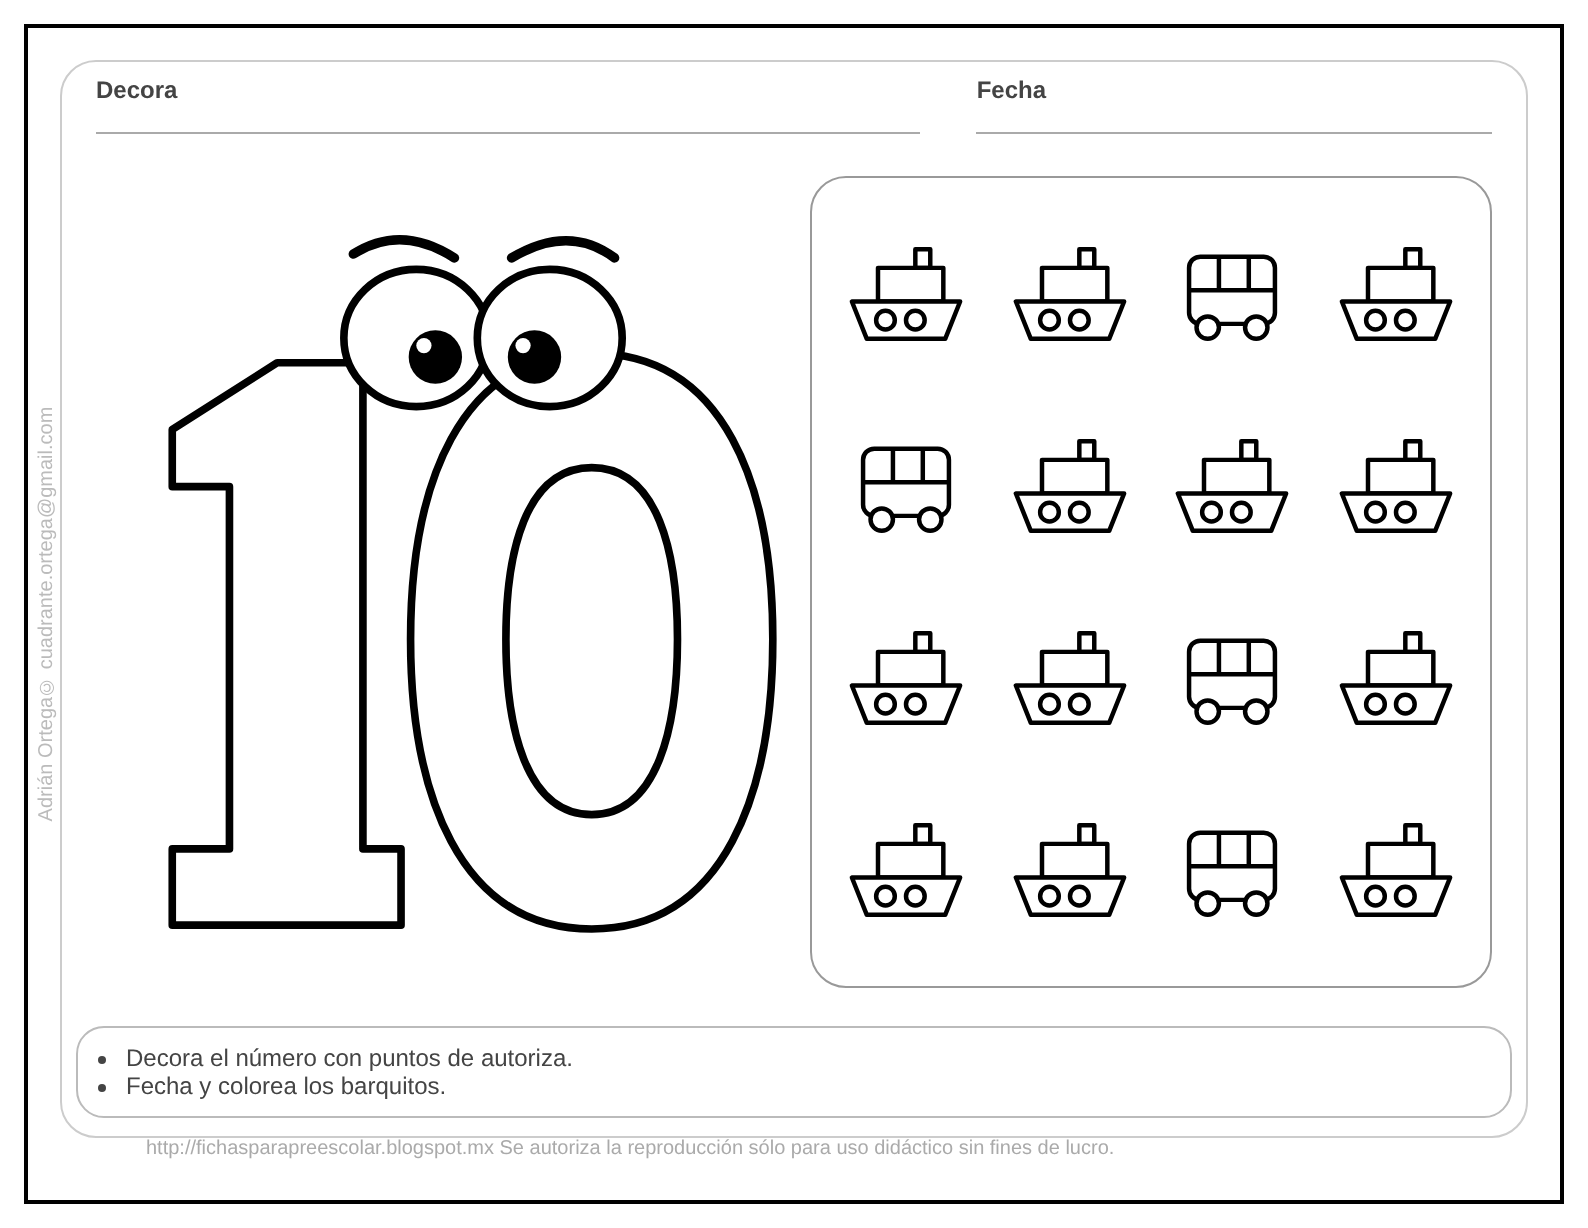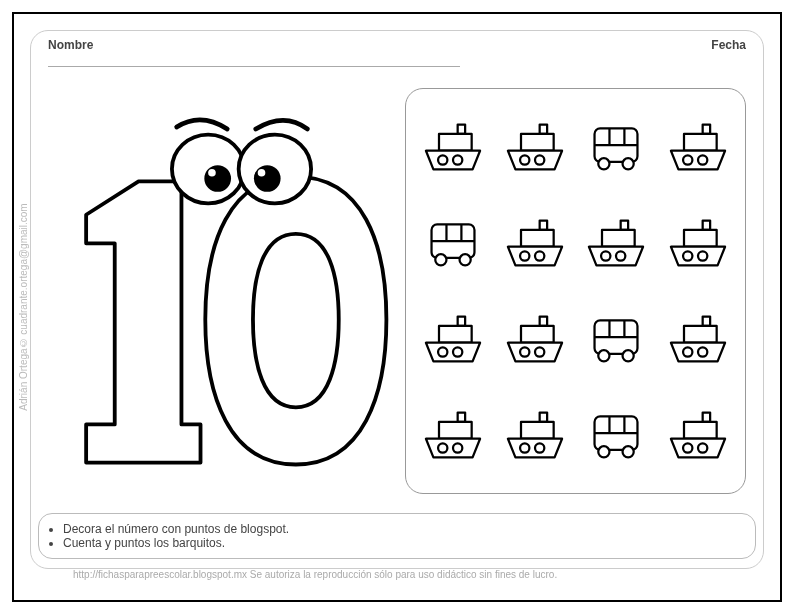--- a/index.html
+++ b/index.html
@@ -26,21 +26,21 @@
     position: absolute;
     top: 38px; left: 48px; right: 48px;
     display: flex;
     gap: 28px;
   }
   .field {
     display: flex;
     flex-direction: column;
   }
   .field-name { flex: 1.6; }
-  .field-date { flex: 1; align-items: flex-end; }
+  .field-date { flex: 1; }
   .field-label {
     font-weight: bold;
     font-size: 12px;
     color: #444;
     margin-bottom: 14px;
   }
   .field-line {
     border-bottom: 1px solid #aaa;
     height: 1px;
   }
@@ -109,21 +109,21 @@
 </head>
 <body>
 
 <div class="outer-border"></div>
 <div class="inner-frame"></div>
 
 <div class="side-credit">Adrián Ortega©  cuadrante.ortega@gmail.com</div>
 
 <div class="header">
   <div class="field field-name">
-    <div class="field-label">Nombre</div>
+    <div class="field-label">Decora</div>
     <div class="field-line"></div>
   </div>
   <div class="field field-date">
     <div class="field-label">Fecha</div>
     <div class="field-line"></div>
   </div>
 </div>
 
 <div class="main">
 
@@ -354,17 +354,17 @@
               <circle cx="40" cy="44" r="5"></circle>
             </g>
           </svg>
         </span>
     </div>
   </div>
 
 </div>
 
 <ul class="instructions">
-  <li>Decora el número con puntos de blogspot.</li>
-  <li>Cuenta y puntos los barquitos.</li>
+  <li>Decora el número con puntos de autoriza.</li>
+  <li>Fecha y colorea los barquitos.</li>
 </ul>
 
 <div class="footer-text">http://fichasparapreescolar.blogspot.mx   Se autoriza la reproducción sólo para uso didáctico sin fines de lucro.</div>
 
 </body></html>

